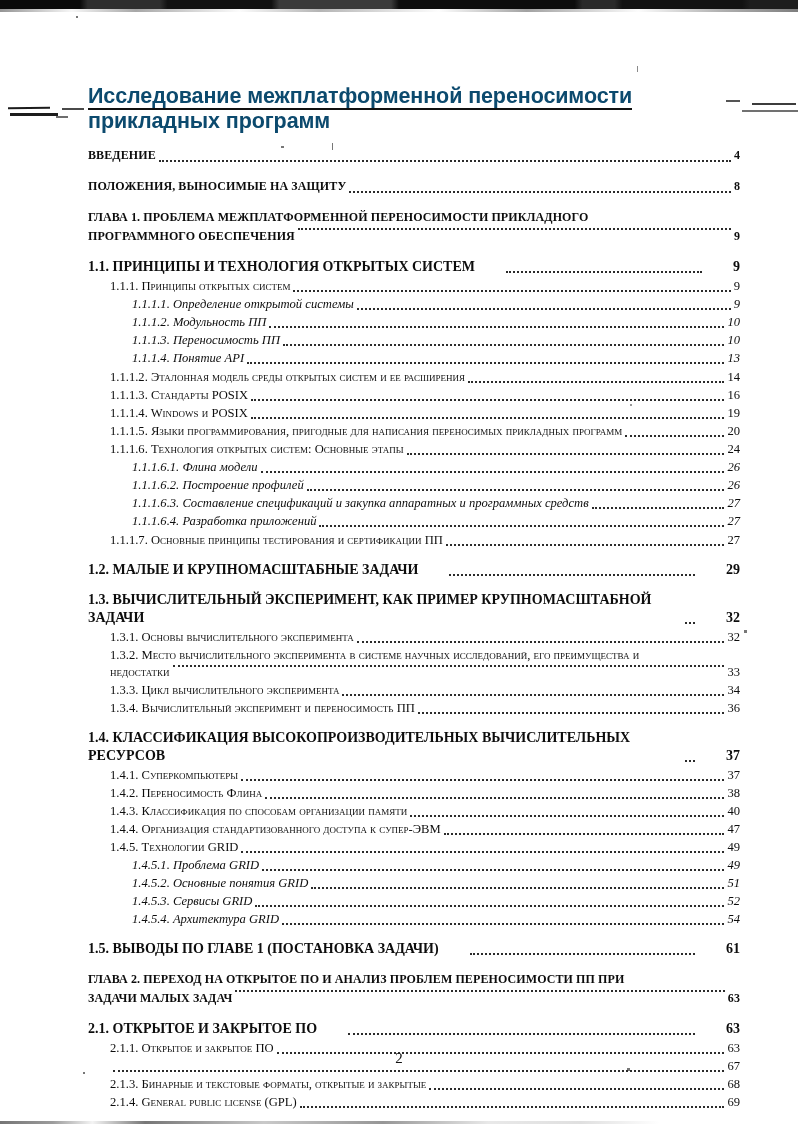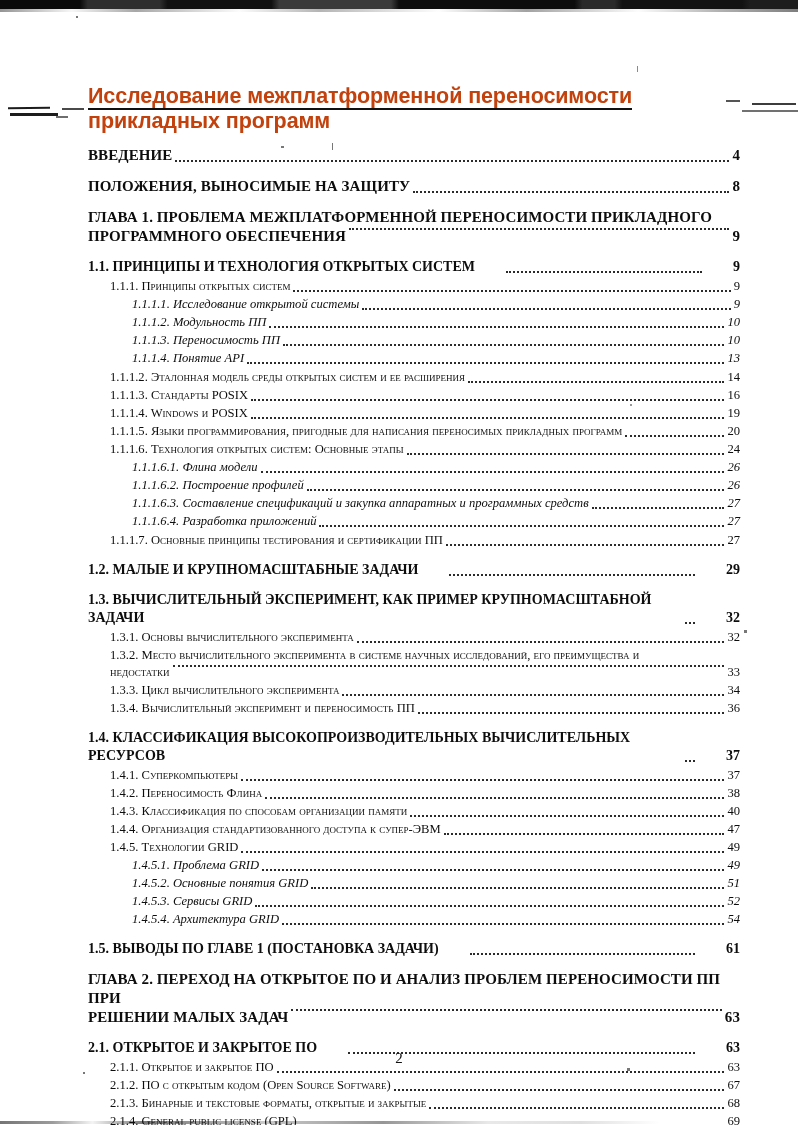--- a/index.html
+++ b/index.html
@@ -90,21 +90,21 @@
     width: 652px;
   }
 
   h1.doc-title {
     font-family: "Liberation Sans", sans-serif;
     font-size: 21.5px;
     font-weight: bold;
     line-height: 25px;
     letter-spacing: -0.1px;
     margin: 0 0 9px 0;
-    color: #c2410c;
+    color: #0c4a6e;
   }
   h1.doc-title .u-start {
     border-bottom: 2px solid #111;
     padding-bottom: 0px;
   }
 
   
   .toc {
     display: block;
   }
@@ -138,21 +138,21 @@
   .row.wrap .line1 { display: block; }
   .row.wrap .line2 {
     display: flex;
     align-items: flex-start;
     width: 100%;
   }
 
   
   
   .lvl-front, .lvl-chapter {
-    font-size: 15px;
+    font-size: 12px;
     font-weight: bold;
     line-height: 19px;
     letter-spacing: 0.1px;
     margin-top: 12px;
     margin-left: 0;
   }
   .lvl-front .pg, .lvl-chapter .pg { font-weight: bold; }
 
   
   .lvl-1 {
@@ -259,21 +259,21 @@
           <span class="label">1.1. ПРИНЦИПЫ И ТЕХНОЛОГИЯ ОТКРЫТЫХ СИСТЕМ</span>
           <span class="dots"></span>
           <span class="pg">9</span>
         </div>
         <div class="row lvl-2">
           <span class="label">1.1.1. Принципы открытых систем</span>
           <span class="dots"></span>
           <span class="pg">9</span>
         </div>
         <div class="row lvl-3">
-          <span class="label">1.1.1.1. Исследование открытой системы</span>
+          <span class="label">1.1.1.1. Определение открытой системы</span>
           <span class="dots"></span>
           <span class="pg">9</span>
         </div>
         <div class="row lvl-3 tight">
           <span class="label">1.1.1.2. Модульность ПП</span>
           <span class="dots"></span>
           <span class="pg">10</span>
         </div>
         <div class="row lvl-3 tight">
           <span class="label">1.1.1.3. Переносимость ПП</span>
@@ -419,37 +419,36 @@
           <span class="pg">54</span>
         </div>
         <div class="row lvl-1">
           <span class="label">1.5. ВЫВОДЫ ПО ГЛАВЕ 1 (ПОСТАНОВКА ЗАДАЧИ)</span>
           <span class="dots"></span>
           <span class="pg">61</span>
         </div>
         <div class="row lvl-chapter wrap">
           <span class="line1">ГЛАВА 2. ПЕРЕХОД НА ОТКРЫТОЕ ПО И АНАЛИЗ ПРОБЛЕМ ПЕРЕНОСИМОСТИ ПП ПРИ</span>
           <span class="line2">
-            <span class="label">РЕШЕНИИ МАЛЫХ ЗАДАЧ</span>
+            <span class="label">ЗАДАЧИ МАЛЫХ ЗАДАЧ</span>
             <span class="dots"></span>
             <span class="pg">63</span>
           </span>
         </div>
         <div class="row lvl-1">
           <span class="label">2.1. ОТКРЫТОЕ И ЗАКРЫТОЕ ПО</span>
           <span class="dots"></span>
           <span class="pg">63</span>
         </div>
         <div class="row lvl-2">
           <span class="label">2.1.1. Открытое и закрытое ПО</span>
           <span class="dots"></span>
           <span class="pg">63</span>
         </div>
         <div class="row lvl-2 tight">
-          <span class="label">2.1.2. ПО с открытым кодом (Open Source Software)</span>
           <span class="dots"></span>
           <span class="pg">67</span>
         </div>
         <div class="row lvl-2 tight">
           <span class="label">2.1.3. Бинарные и текстовые форматы, открытые и закрытые</span>
           <span class="dots"></span>
           <span class="pg">68</span>
         </div>
         <div class="row lvl-2 tight">
           <span class="label">2.1.4. General public license (GPL)</span>

